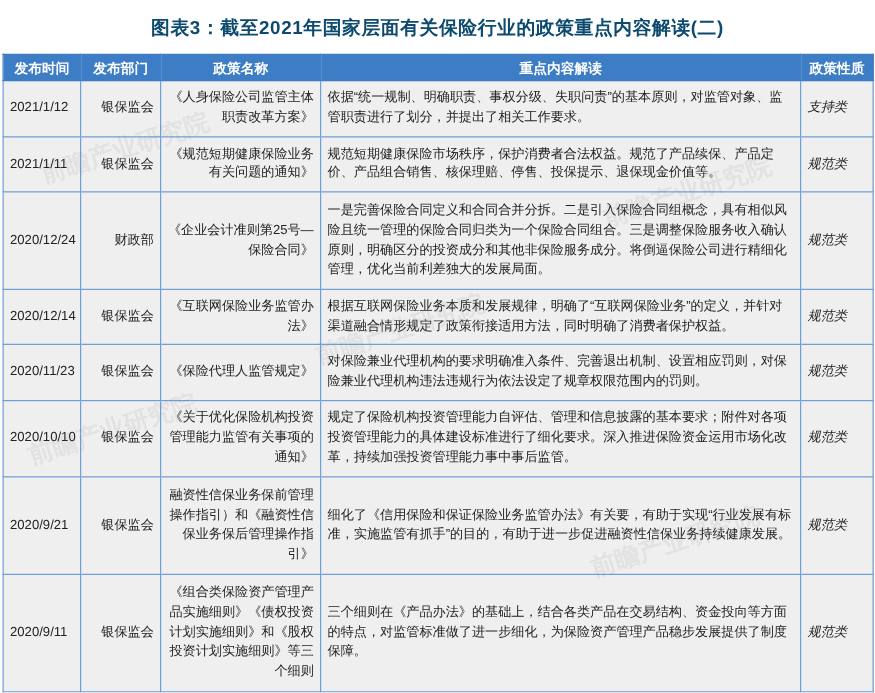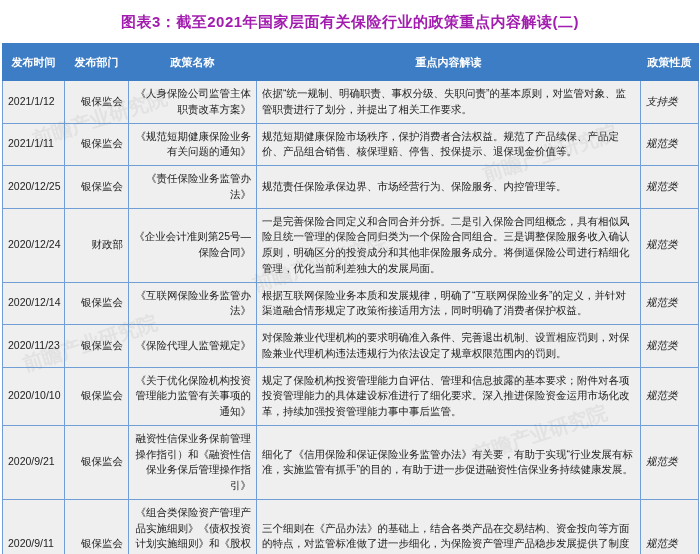--- a/index.html
+++ b/index.html
@@ -8,38 +8,38 @@
     background: #ffffff;
     font-family: "Liberation Sans", "DejaVu Sans", sans-serif;
     overflow: hidden;
   }
   .page { position: relative; width: 700px; height: 554px; display: flex; flex-direction: column; }
 
   .title {
     text-align: center;
     font-size: 15px;
     font-weight: bold;
-    color: #a21caf;
+    color: #0c4a6e;
     padding: 13px 10px 11px 10px;
     letter-spacing: 0.5px;
   }
 
   table.policy-table {
     width: 696px;
     margin: 0 2px;
     border-collapse: collapse;
     table-layout: fixed;
     flex: 1 1 auto;
   }
   .policy-table th {
     background: var(--header-bg, #3d7dc5);
     color: var(--header-text, #ffffff);
     font-size: 11px;
     font-weight: bold;
-    height: 37px;
+    height: 21px;
     text-align: center;
     padding: 2px 3px;
     border: 1px solid var(--header-bg, #3d7dc5);
   }
   .policy-table td {
     background: var(--row-bg, #efefef);
     border: 1.6px solid var(--grid, #6f9fd6);
     font-size: 10.5px;
     color: #222222;
     line-height: 1.5;
@@ -114,27 +114,20 @@
     </tr>
 
     <tr>
       <td class="c-date">2021/1/11</td>
       <td class="c-dept">银保监会</td>
       <td class="c-policy">《规范短期健康保险业务有关问题的通知》</td>
       <td class="c-content">规范短期健康保险市场秩序，保护消费者合法权益。规范了产品续保、产品定价、产品组合销售、核保理赔、停售、投保提示、退保现金价值等。</td>
       <td class="c-nature">规范类</td>
     </tr>
 
-    <tr>
-      <td class="c-date">2020/12/25</td>
-      <td class="c-dept">银保监会</td>
-      <td class="c-policy">《责任保险业务监管办法》</td>
-      <td class="c-content">规范责任保险承保边界、市场经营行为、保险服务、内控管理等。</td>
-      <td class="c-nature">规范类</td>
-    </tr>
 
     <tr>
       <td class="c-date">2020/12/24</td>
       <td class="c-dept">财政部</td>
       <td class="c-policy">《企业会计准则第25号—保险合同》</td>
       <td class="c-content">一是完善保险合同定义和合同合并分拆。二是引入保险合同组概念，具有相似风险且统一管理的保险合同归类为一个保险合同组合。三是调整保险服务收入确认原则，明确区分的投资成分和其他非保险服务成分。将倒逼保险公司进行精细化管理，优化当前利差独大的发展局面。</td>
       <td class="c-nature">规范类</td>
     </tr>
 
     <tr>

